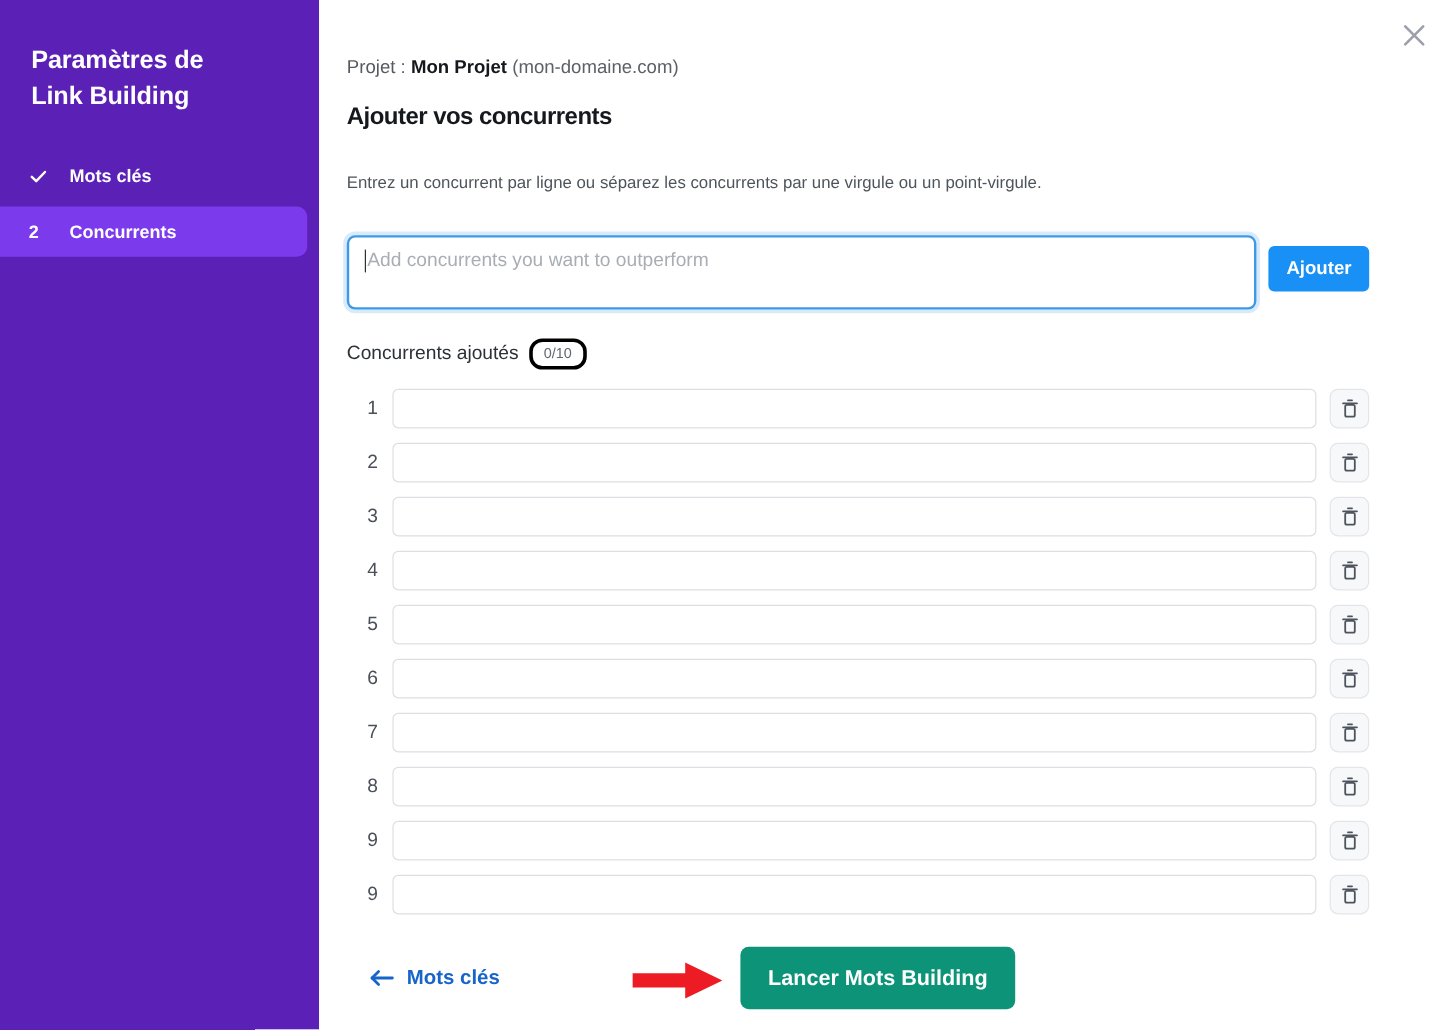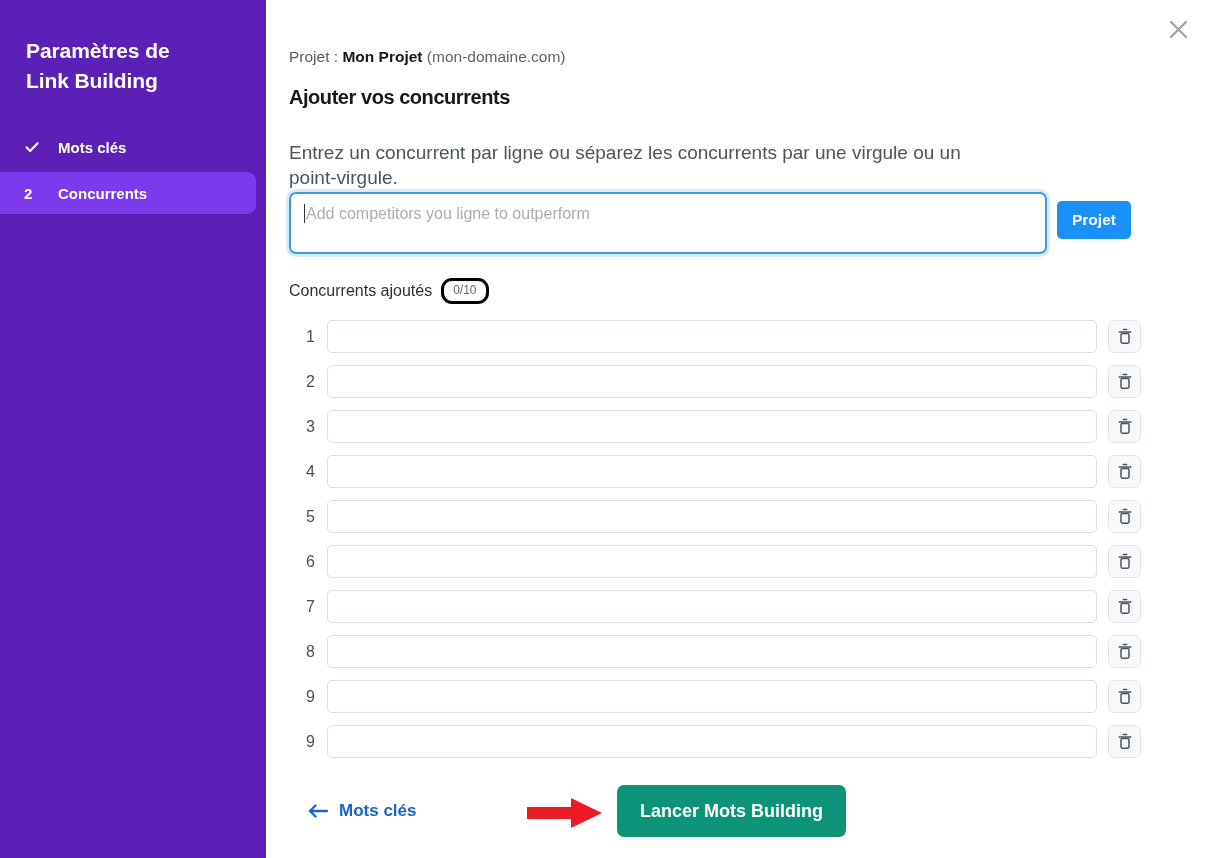--- a/index.html
+++ b/index.html
@@ -115,25 +115,25 @@
 
   .page-title {
     font-size: 20px;
     font-weight: bold;
     color: #15181c;
     letter-spacing: -0.45px;
     line-height: 34px;
     margin-bottom: 26px;
   }
   .helper-text {
-    font-size: 19px;
+    font-size: 14px;
     color: #4e545b;
     line-height: 25px;
     width: 712px;
-    margin-bottom: 2px;
+    margin-bottom: 31px;
   }
 
   
   .entry-row {
     display: flex;
     align-items: flex-start;
     gap: 10px;
   }
   .entry-box {
     width: 758px;
@@ -327,23 +327,23 @@
         <span class="proj-domain">(mon-domaine.com)</span>
       </div>
 
       <h1 class="page-title">Ajouter vos concurrents</h1>
 
       <p class="helper-text">Entrez un concurrent par ligne ou séparez les concurrents par une virgule ou un point-virgule.</p>
 
       <div class="entry-row">
         <div class="entry-box">
           <span class="caret"></span>
-          <span class="entry-placeholder">Add competitors you ligne to outperform</span>
+          <span class="entry-placeholder">Add concurrents you want to outperform</span>
         </div>
-        <button class="add-btn">Projet</button>
+        <button class="add-btn">Ajouter</button>
       </div>
 
       <div class="counter-line">
         <span class="counter-label">Concurrents ajoutés</span>
         <span class="counter-badge">0/10</span>
       </div>
 
       <div class="rows" id="rows-container">
           <div class="row">
             <span class="row-num">1</span>

